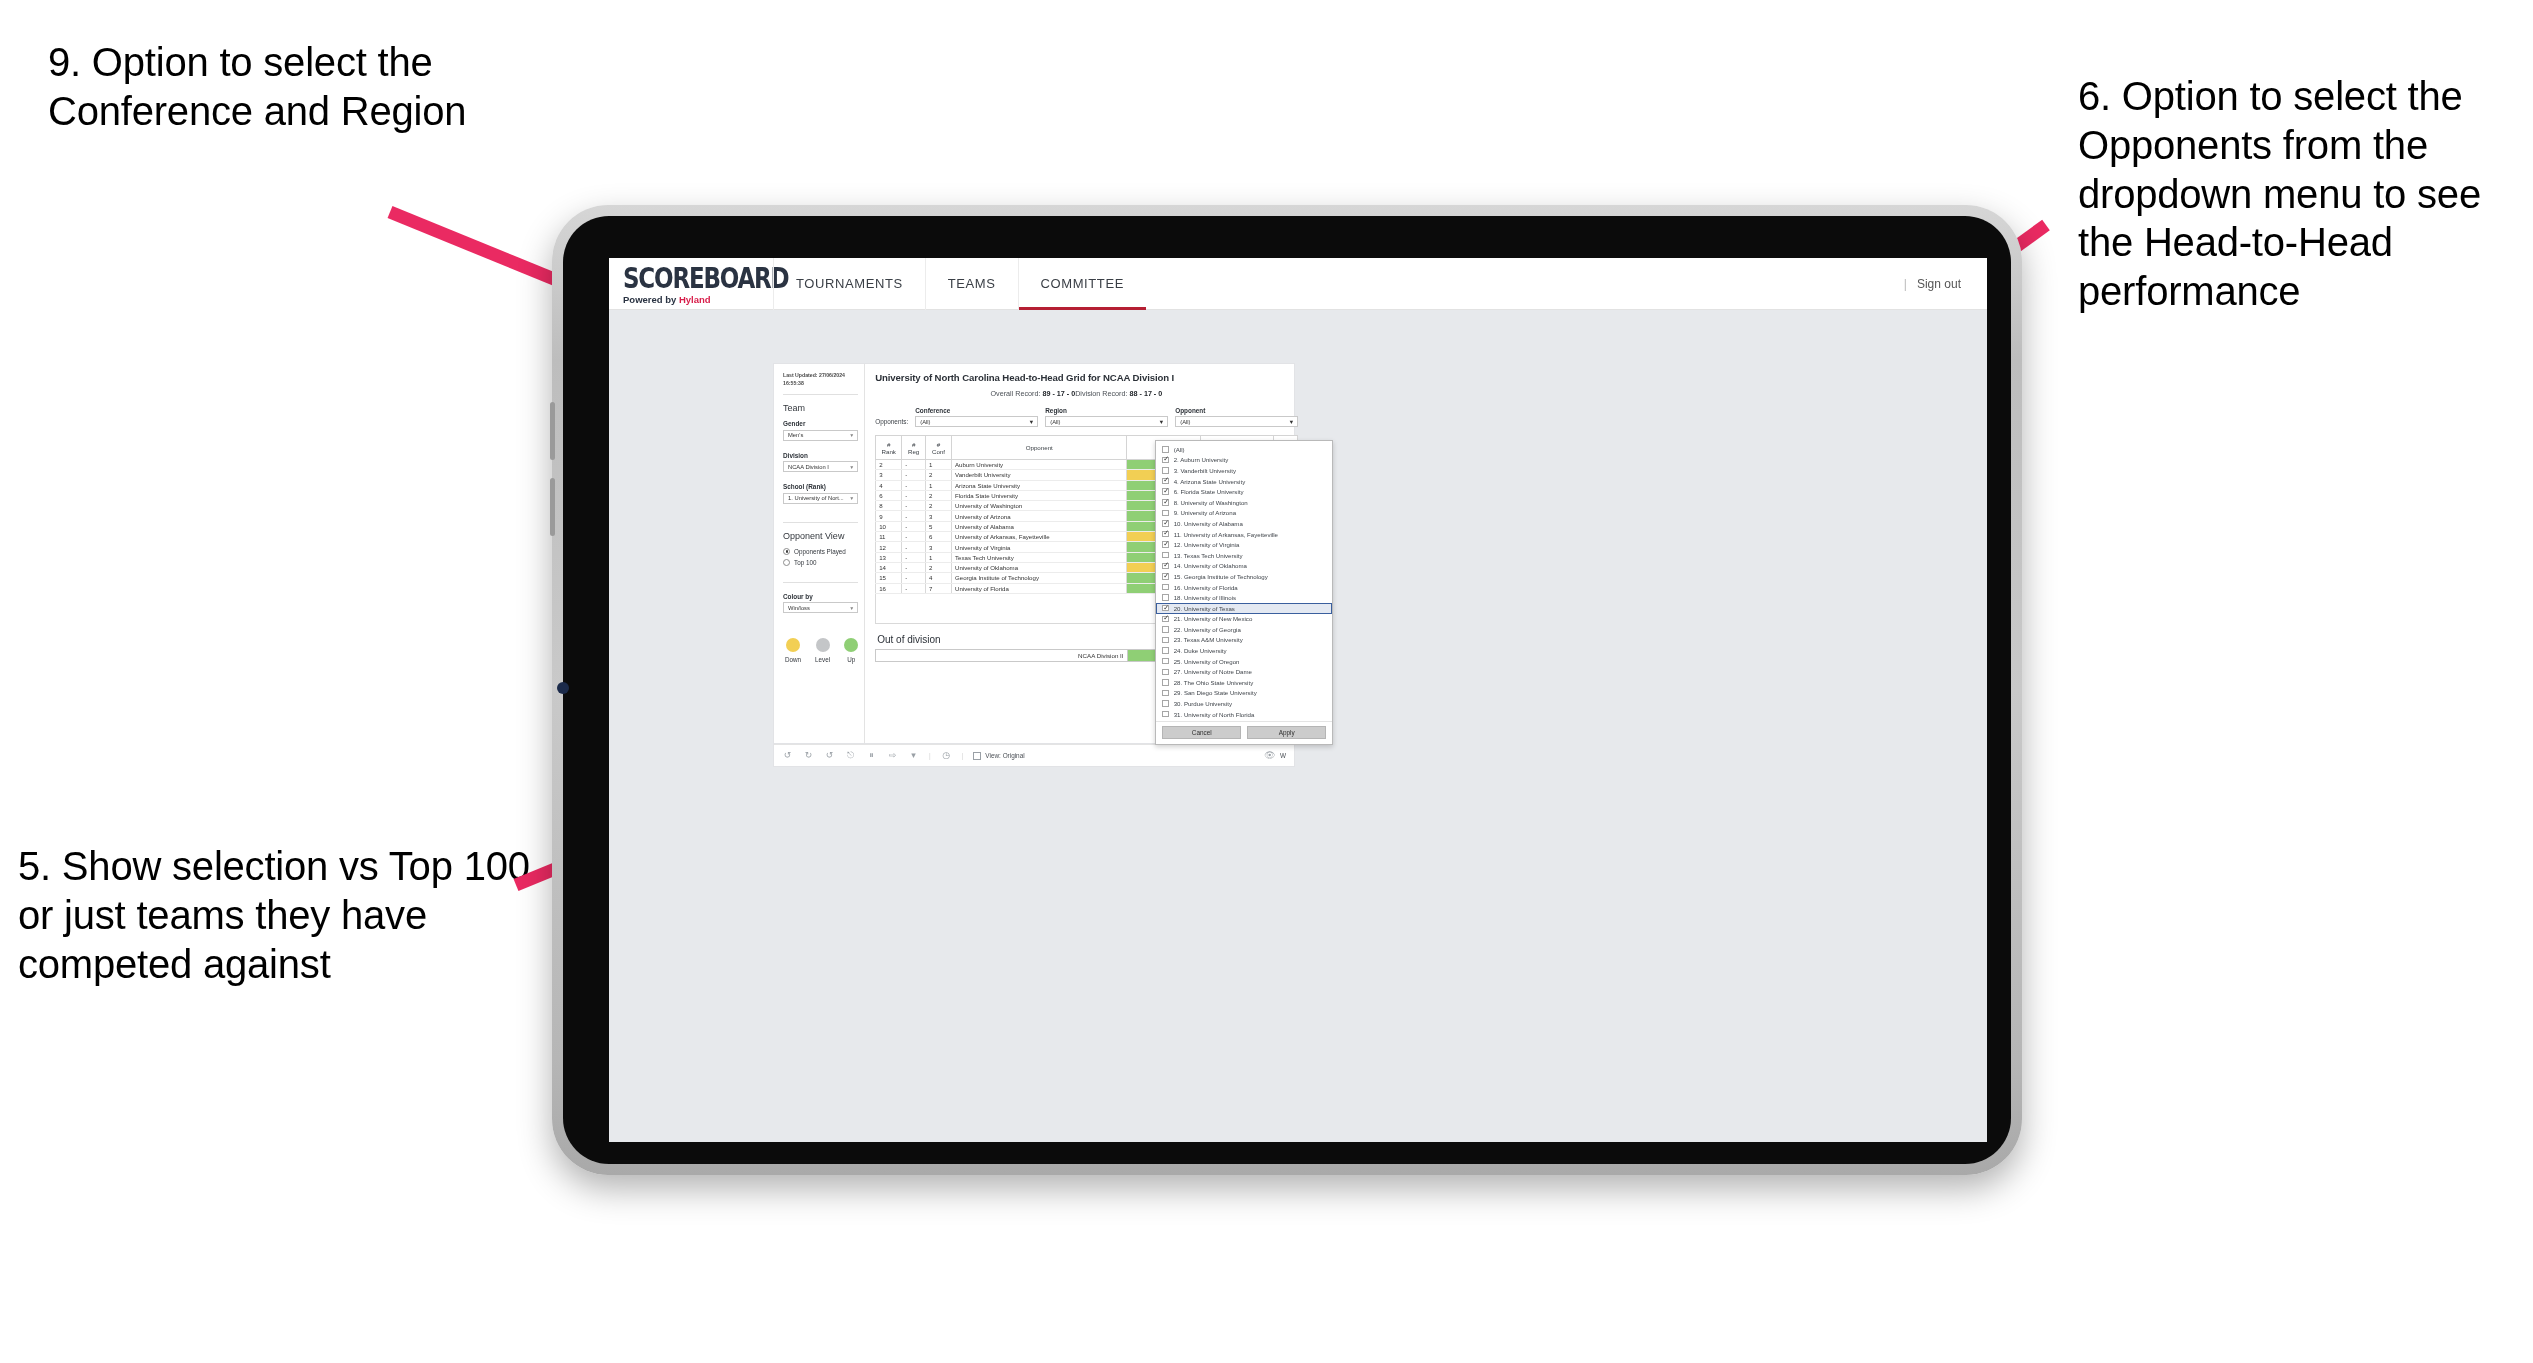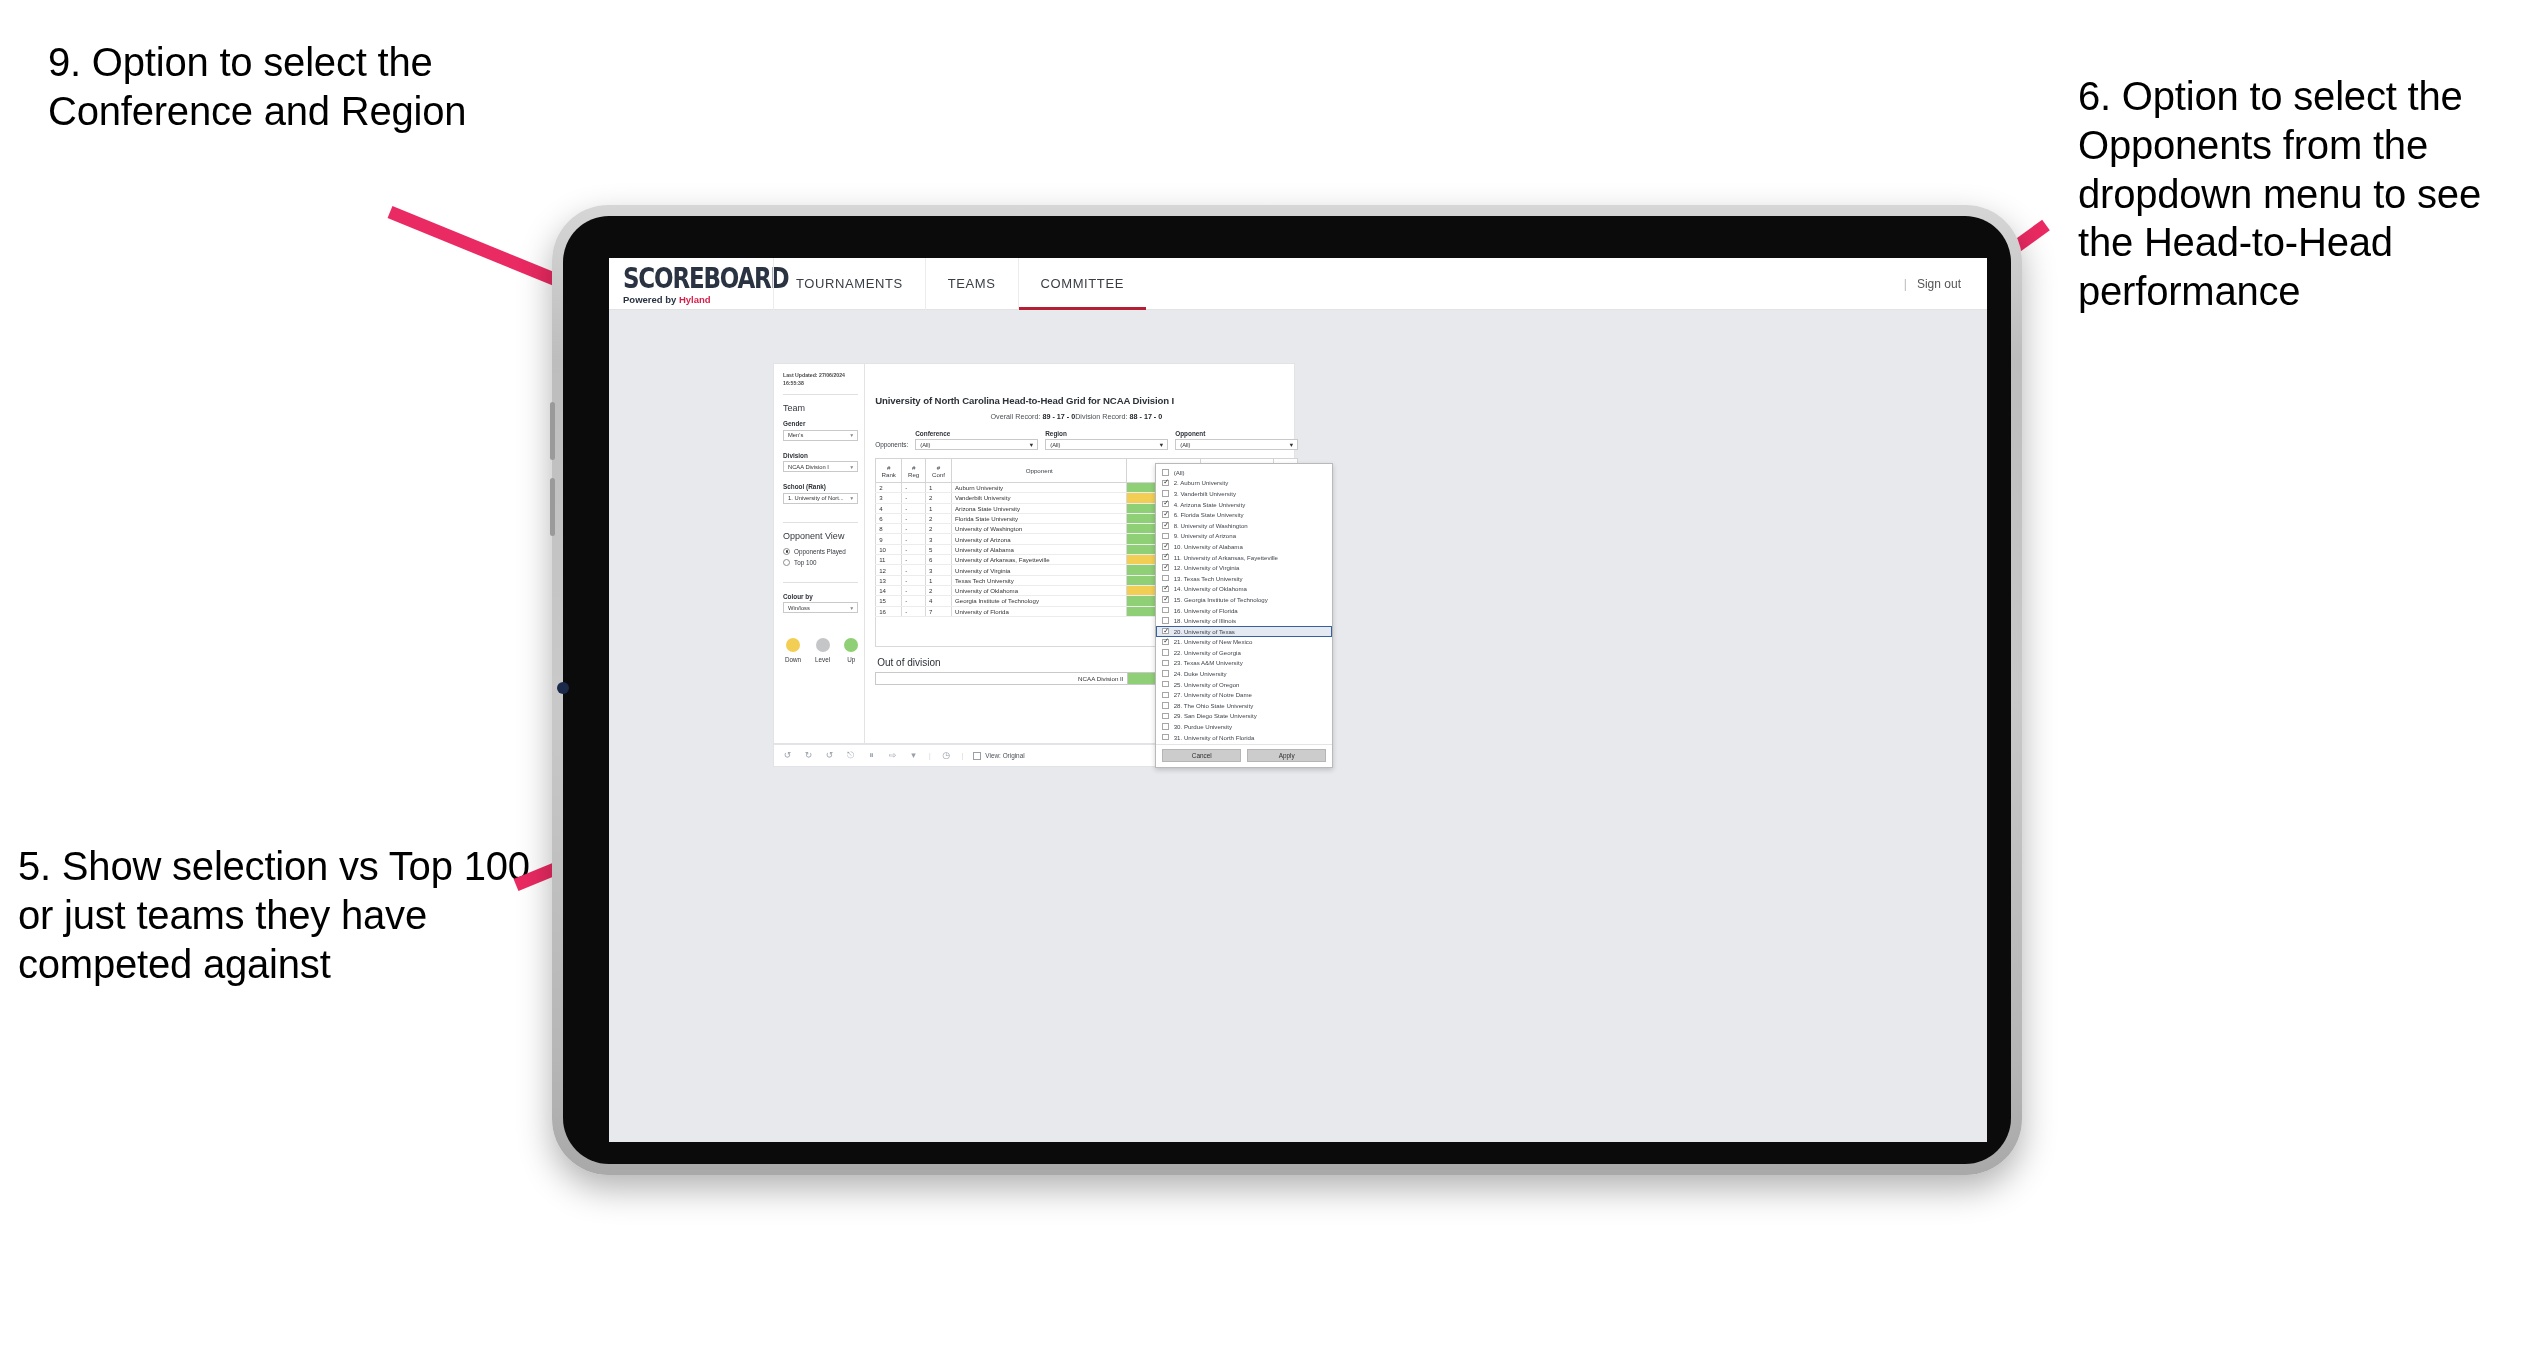--- a/index.html
+++ b/index.html
@@ -141,21 +141,21 @@
     content:''; position:absolute; left:1.5px; top:1.5px; width:2.6px; height:2.6px;
     border-radius:50%; background:#3d3d3d;
   }
   .radio-row span { font-size: 6.3px; color:#33373d; }
   .legend { display:flex; gap: 14px; margin-top: 14px; padding-left: 2px; }
   .legend .li { text-align:center; }
   .legend .dot { width:14px; height:14px; border-radius:50%; margin: 0 auto 4px auto; }
   .legend .lbl { font-size: 6.3px; color:#33373d; }
 
   
-  .main-panel { flex:1; padding: 8px 9px 0 10px; position:relative;margin-top:23px; }
+  .main-panel { flex:1; padding: 8px 9px 0 10px; position:relative; }
   .dash-title { font-size: 9.6px; font-weight:700; color:#2c3138; letter-spacing:-.1px; }
   .rec-row { display:flex; margin-top: 6px; font-size: 7.2px; color:#4a4f55; }
   .rec-row .r1 { width: 200px; text-align: right; }
   .rec-row b { color:#23272c; }
   .filters { display:flex; align-items:flex-end; gap: 7px; margin-top: 9px; }
   .filters .opp-lbl { font-size: 6.4px; color:#3a3f45; padding-bottom:2px; }
   .f-group { }
   .f-group .f-lbl { font-size: 6.4px; font-weight:700; color:#2d3238; margin-bottom:2px; }
   .f-sel {
     height: 11px; border:1px solid #c9c9c9; background:#fff;

